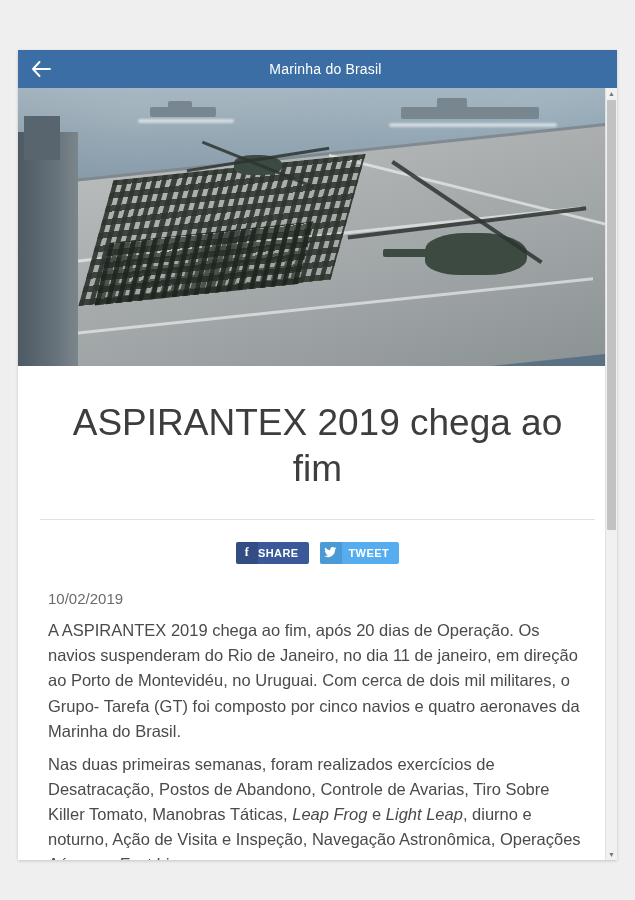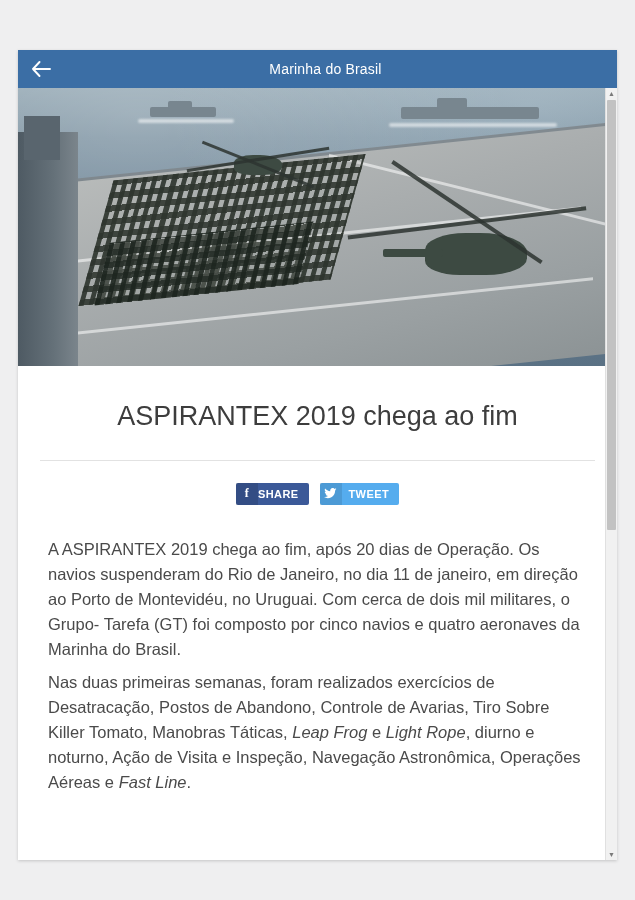--- a/index.html
+++ b/index.html
@@ -154,21 +154,21 @@
     background: rgba(255,255,255,0.55);
     border-radius: 3px;
     filter: blur(1px);
   }
 
   
   .article {
     padding: 0;
   }
   .headline {
-    font-size: 27px;
+    font-size: 37px;
     color: #3d3d3d;
     font-weight: 400;
     text-align: center;
     padding: 34px 30px 26px 30px;
     line-height: 1.25;
     border-bottom: 1px solid #e2e2e2;
     margin: 0 22px;
   }
   .share-row {
     display: flex;
@@ -322,22 +322,23 @@
         <span class="glyph">
           <svg width="13" height="11" viewBox="0 0 13 11">
               <path d="M12.6 1.3c-.45.2-.94.34-1.45.4.52-.31.92-.8 1.11-1.39-.49.29-1.03.5-1.6.61A2.53 2.53 0 0 0 6.3 3.22c-2.1-.1-3.96-1.11-5.2-2.64-.22.37-.34.8-.34 1.27 0 .88.45 1.65 1.12 2.1-.41-.01-.8-.13-1.14-.31v.03c0 1.22.87 2.25 2.02 2.48-.21.06-.43.09-.66.09-.16 0-.32-.02-.47-.05a2.53 2.53 0 0 0 2.36 1.76A5.08 5.08 0 0 1 0 9.01a7.16 7.16 0 0 0 3.88 1.14c4.66 0 7.2-3.86 7.2-7.2v-.33c.5-.36.92-.8 1.26-1.31z" fill="#ffffff"></path>
             </svg>
         </span>
         <span style="padding-left:7px;text-align:center;">TWEET</span>
       </div>
     </div>
 
     <div class="body">
+      <div class="date">10/02/2019</div>
       <p class="para">A ASPIRANTEX 2019 chega ao fim, após 20 dias de Operação. Os navios suspenderam do Rio de Janeiro, no dia 11 de janeiro, em direção ao Porto de Montevidéu, no Uruguai. Com cerca de dois mil militares, o Grupo- Tarefa (GT) foi composto por cinco navios e quatro aeronaves da Marinha do Brasil.</p>
-      <p class="para" id="para2"><span>Nas duas primeiras semanas, foram realizados exercícios de Desatracação, Postos de Abandono, Controle de Avarias, Tiro Sobre Killer Tomato, Manobras Táticas, </span><em>Leap Frog</em><span> e </span><em>Light Rope</em><span>, diurno e noturno, Ação de Visita e Inspeção, Navegação Astronômica, Operações Aéreas e </span><em>Fast Line</em><span>.</span></p>
+      <p class="para" id="para2"><span>Nas duas primeiras semanas, foram realizados exercícios de Desatracação, Postos de Abandono, Controle de Avarias, Tiro Sobre Killer Tomato, Manobras Táticas, </span><em>Leap Frog</em><span> e </span><em>Light Leap</em><span>, diurno e noturno, Ação de Visita e Inspeção, Navegação Astronômica, Operações Aéreas e </span><em>Fast Line</em><span>.</span></p>
     </div>
   </div>
 
   <div class="scrollbar">
     <div class="arrow up">▲</div>
     <div class="thumb" style="top:12px;"></div>
     <div class="arrow down">▼</div>
   </div>
 
 </div>

